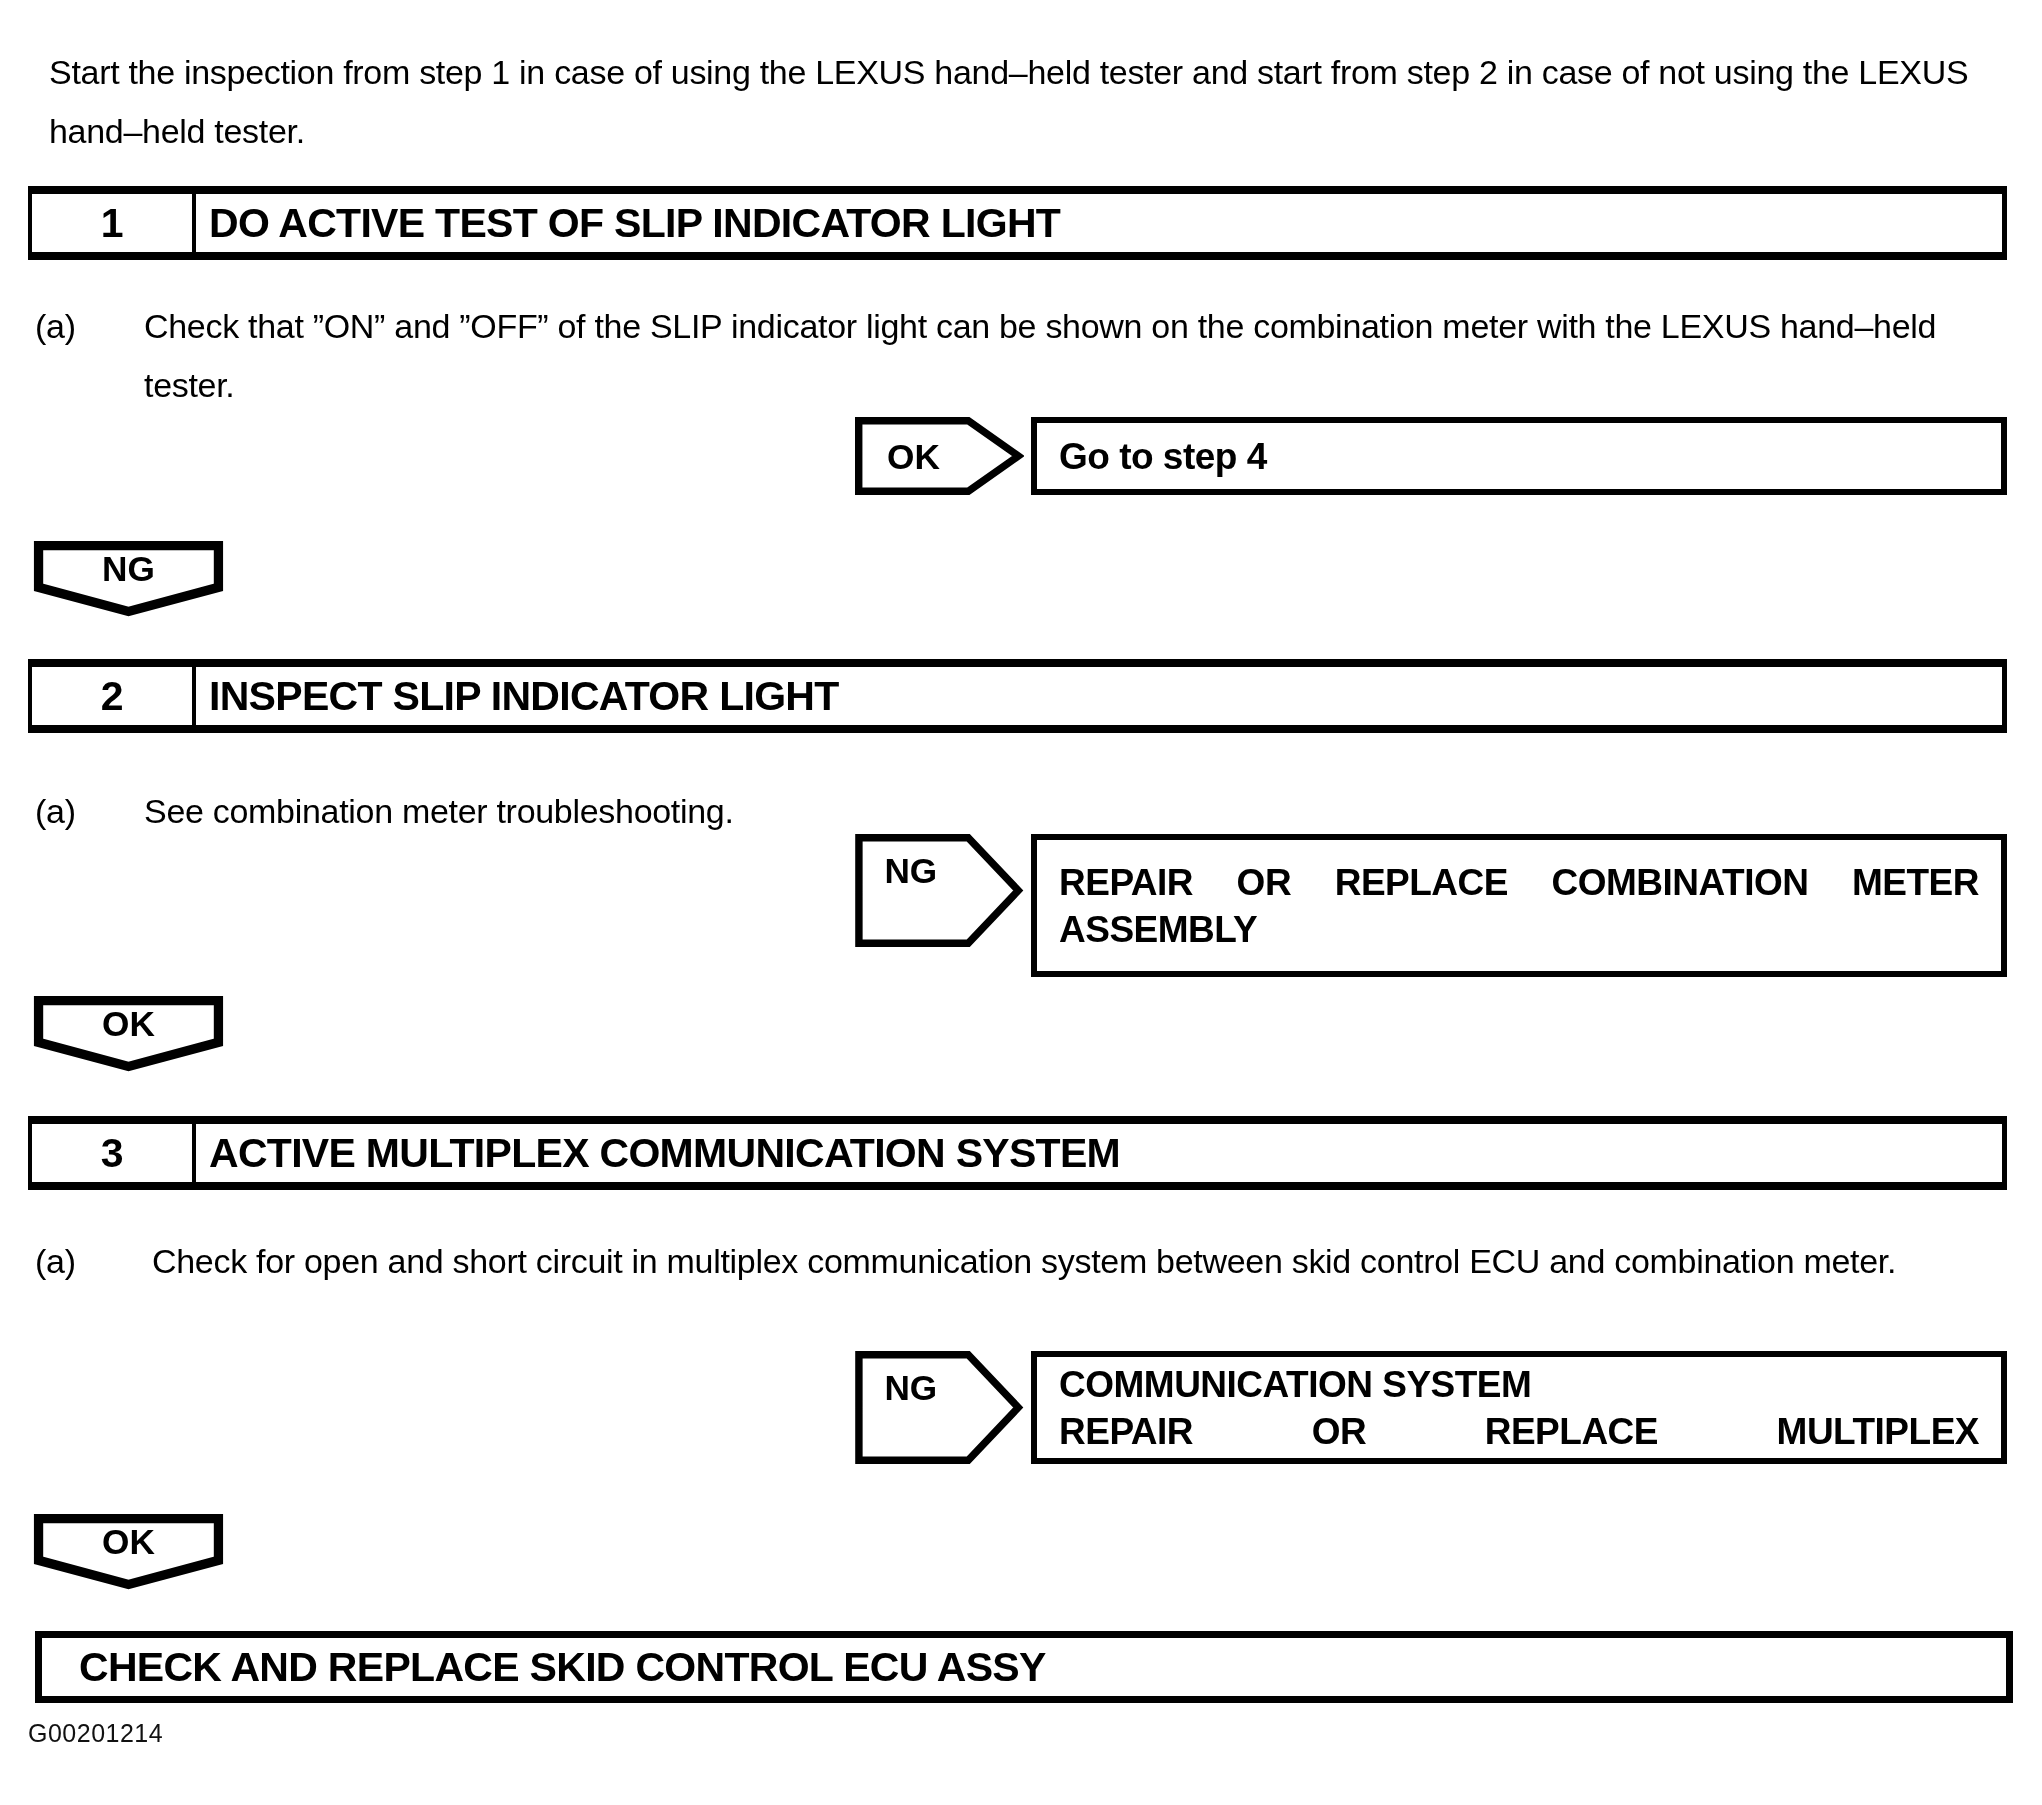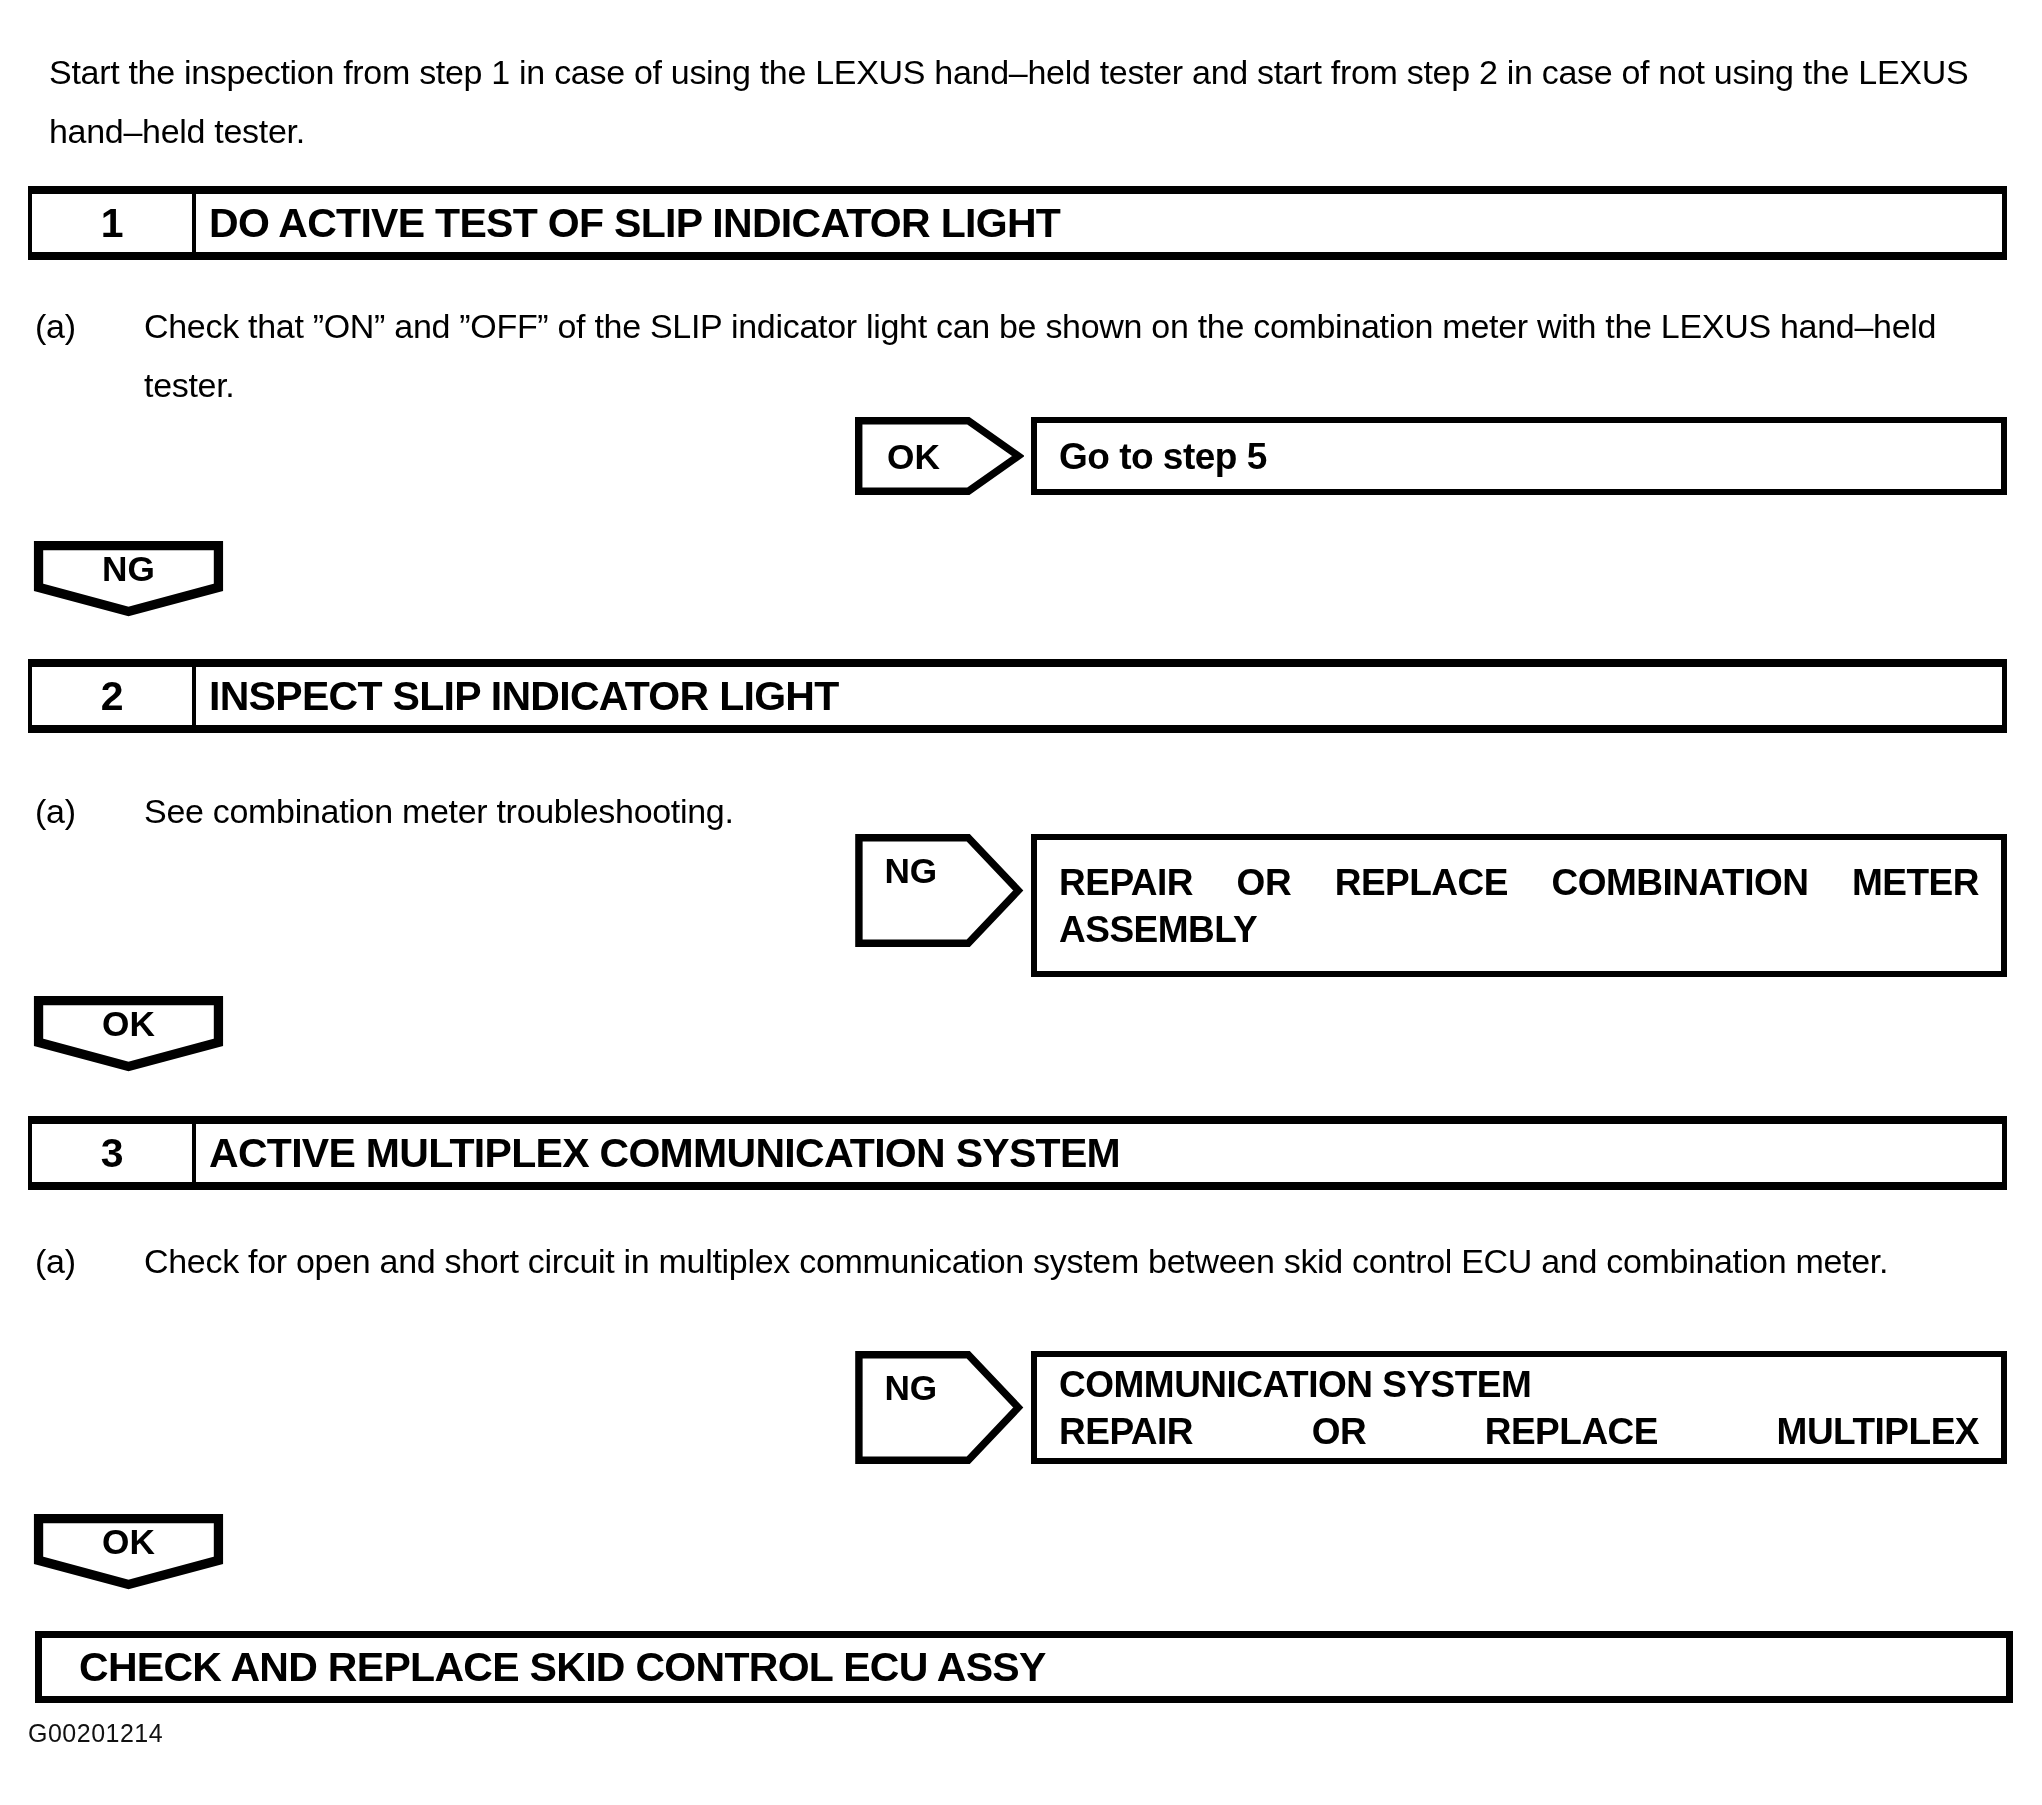--- a/index.html
+++ b/index.html
@@ -142,21 +142,21 @@
   </div>
 
   <div class="abs item-label" style="top:297px;">(a)</div>
   <div class="abs item-text" style="top:297px;">Check that ”ON” and ”OFF” of the SLIP indicator light can be shown on the combination meter with the LEXUS hand–held tester.</div>
 
   <svg class="abs" style="left:855px; top:417px;" width="169" height="78" viewBox="0 0 182 84">
     <polygon points="4,4 122,4 176,42 122,80 4,80" fill="#ffffff" stroke="#000000" stroke-width="8"></polygon>
     <text x="63" y="56" text-anchor="middle">OK</text>
   </svg>
   <div class="abs result-box" style="top:417px; height:78px;">
-    <div class="result-line">Go to step 5</div>
+    <div class="result-line">Go to step 4</div>
   </div>
 
   <svg class="abs" style="left:33px; top:540px;" width="191" height="78" viewBox="0 0 206 84">
     <polygon points="6,6 200,6 200,51 103,77 6,51" fill="#ffffff" stroke="#000000" stroke-width="10"></polygon>
     <text x="103" y="44" text-anchor="middle">NG</text>
   </svg>
 
   <div class="abs step-header" style="top:659px;">
     <div class="step-num-cell">2</div>
     <div class="step-title-cell">INSPECT SLIP INDICATOR LIGHT</div>
@@ -178,21 +178,21 @@
     <polygon points="6,6 200,6 200,51 103,77 6,51" fill="#ffffff" stroke="#000000" stroke-width="10"></polygon>
     <text x="103" y="44" text-anchor="middle">OK</text>
   </svg>
 
   <div class="abs step-header" style="top:1116px;">
     <div class="step-num-cell">3</div>
     <div class="step-title-cell">ACTIVE MULTIPLEX COMMUNICATION SYSTEM</div>
   </div>
 
   <div class="abs item-label" style="top:1232px;">(a)</div>
-  <div class="abs item-text" style="top:1232px;">Check for open and short circuit in multiplex communication system between skid control ECU and combination meter.</div>
+  <div class="abs item-text" style="top:1232px;margin-left:8px;">Check for open and short circuit in multiplex communication system between skid control ECU and combination meter.</div>
 
   <svg class="abs" style="left:855px; top:1351px;" width="169" height="113" viewBox="0 0 182 122">
     <polygon points="4,4 122,4 176,61 122,118 4,118" fill="#ffffff" stroke="#000000" stroke-width="8"></polygon>
     <text x="60" y="53" text-anchor="middle">NG</text>
   </svg>
   <div class="abs result-box" style="top:1351px; height:113px;">
     <div class="result-line">COMMUNICATION SYSTEM</div>
     <div class="result-line justify-line">REPAIR OR REPLACE MULTIPLEX</div>
   </div>
 

